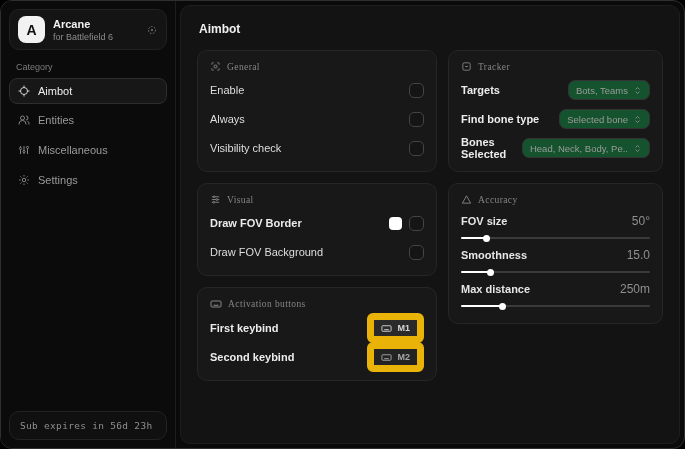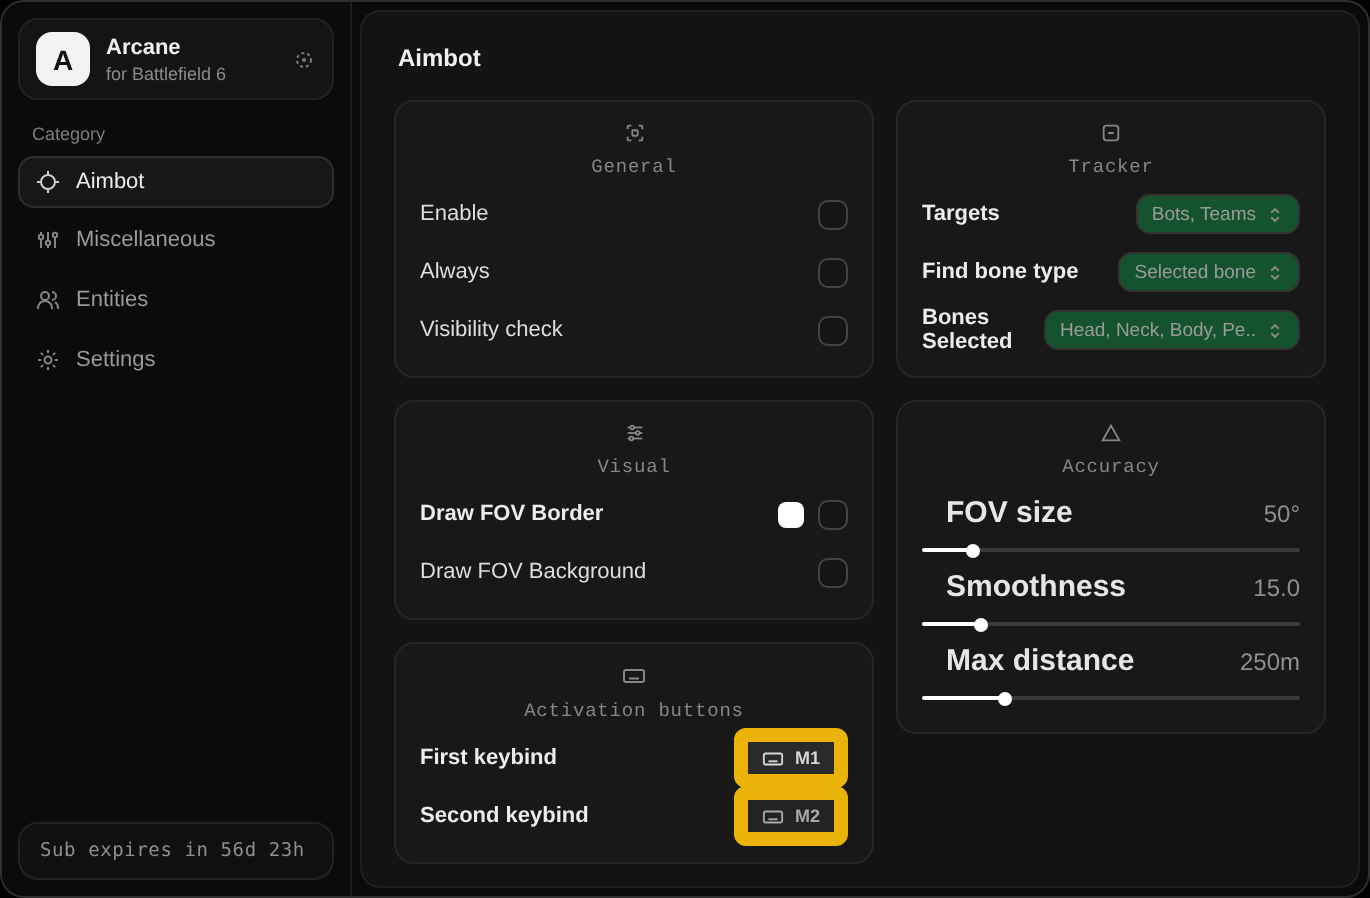--- a/index.html
+++ b/index.html
@@ -93,25 +93,24 @@
   .col-right { flex: 1; }
   .card {
     background: #181818;
     border: 1px solid #262626;
     border-radius: 10px;
     padding: 10px 12px 12px 12px;
     margin-bottom: 11px;
   }
   .card-header {
     display: flex; align-items: center; gap: 6px;
-    font-family: Liberation Mono, monospace;
+    font-family: Liberation Serif, serif;
     font-size: 9.5px; color: #868686;
     letter-spacing: .4px;
     margin-bottom: 4px;
-    flex-direction: column;
   }
   .card-header .sicon { display: flex; color: #868686; }
   .row {
     display: flex; align-items: center; justify-content: space-between;
     height: 22px; margin-top: 7px;
   }
   .row-label { font-size: 11px; color: #dedede; }
   .row-label.bright { color: #ececec; font-weight: bold; }
   .row-controls { display: flex; align-items: center; gap: 7px; }
   .checkbox {
@@ -146,21 +145,21 @@
     border: 7px solid #eab308;
     border-radius: 6px;
     height: 30px; padding: 0 7px;
     font-size: 9px; font-weight: bold; color: #d6d6d6;
     cursor: pointer;
   }
   .keybtn.dim { background: #232323; color: #a8a8a8; }
   .keybtn .kicon { display: flex; color: inherit; }
   .slider-block { margin-top: 9px; }
   .slider-head { display: flex; justify-content: space-between; align-items: center; }
-  .slider-label { font-size: 15px; font-weight: bold; color: #e6e6e6; margin-left: 12px; }
+  .slider-label { font-size: 11px; font-weight: bold; color: #e6e6e6; }
   .slider-value { font-size: 12px; color: #8f8f8f; }
   .slider-track {
     position: relative;
     height: 2px; border-radius: 2px;
     background: #3a3a3a;
     margin-top: 9px; margin-bottom: 4px;
     cursor: pointer;
   }
   .slider-fill {
     position: absolute; left: 0; top: 0; bottom: 0;
@@ -208,41 +207,41 @@
             <line x1="1" y1="12" x2="6" y2="12"></line>
             <line x1="18" y1="12" x2="23" y2="12"></line>
         </svg>
       </span>
       <span>Aimbot</span>
     </div>
 
     <div class="nav-item nav-gap">
       <span class="nicon">
         <svg width="12" height="12" viewBox="0 0 24 24" fill="none" stroke="currentColor" stroke-width="2">
+          <circle cx="9" cy="8" r="4"></circle>
+            <path d="M2 21v-1a7 7 0 0 1 14 0v1"></path>
+            <path d="M16 4a4 4 0 0 1 0 8"></path>
+            <path d="M19 14a7 7 0 0 1 3 6v1"></path>
+        </svg>
+      </span>
+      <span>Entities</span>
+    </div>
+
+    <div class="nav-item nav-gap">
+      <span class="nicon">
+        <svg width="12" height="12" viewBox="0 0 24 24" fill="none" stroke="currentColor" stroke-width="2">
           <line x1="5" y1="4" x2="5" y2="20"></line>
             <line x1="12" y1="4" x2="12" y2="20"></line>
             <line x1="19" y1="4" x2="19" y2="20"></line>
           <circle cx="5" cy="9" r="2.2" fill="#0b0b0b"></circle>
             <circle cx="12" cy="15" r="2.2" fill="#0b0b0b"></circle>
             <circle cx="19" cy="7" r="2.2" fill="#0b0b0b"></circle>
         </svg>
       </span>
       <span>Miscellaneous</span>
-    </div>
-
-    <div class="nav-item nav-gap">
-      <span class="nicon">
-        <svg width="12" height="12" viewBox="0 0 24 24" fill="none" stroke="currentColor" stroke-width="2">
-          <circle cx="9" cy="8" r="4"></circle>
-            <path d="M2 21v-1a7 7 0 0 1 14 0v1"></path>
-            <path d="M16 4a4 4 0 0 1 0 8"></path>
-            <path d="M19 14a7 7 0 0 1 3 6v1"></path>
-        </svg>
-      </span>
-      <span>Entities</span>
     </div>
 
     <div class="nav-item nav-gap">
       <span class="nicon">
         <svg width="12" height="12" viewBox="0 0 24 24" fill="none" stroke="currentColor" stroke-width="2">
           <circle cx="12" cy="12" r="3.5"></circle>
           <path d="M12 2v3M12 19v3M2 12h3M19 12h3M4.9 4.9l2.1 2.1M17 17l2.1 2.1M19.1 4.9L17 7M7 17l-2.1 2.1"></path>
         </svg>
       </span>
       <span>Settings</span>

